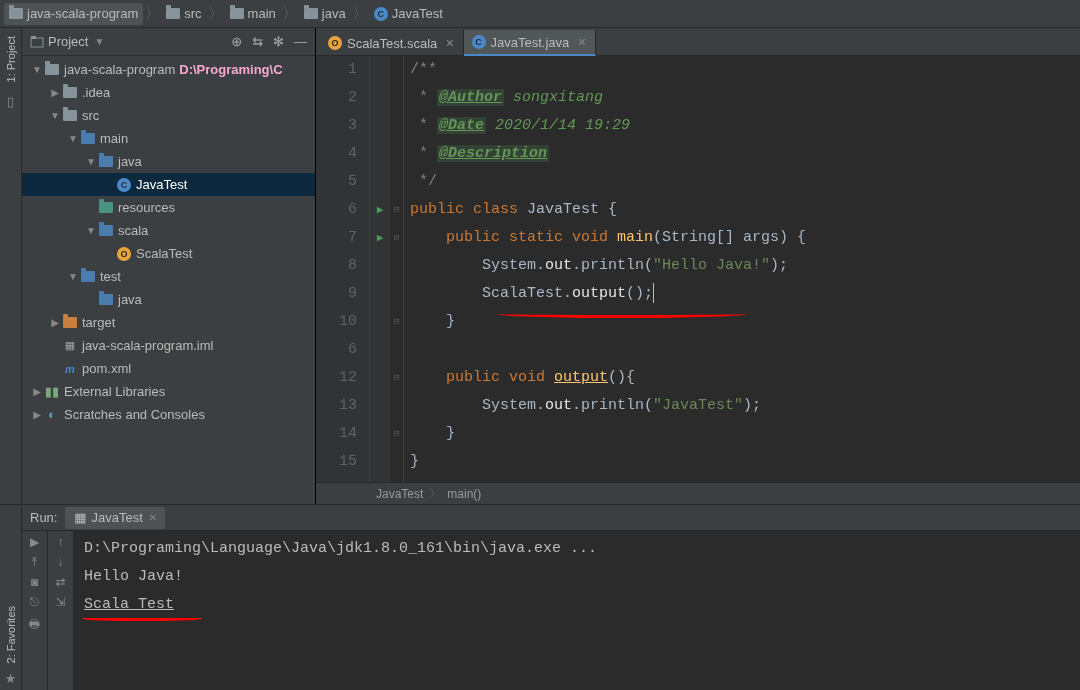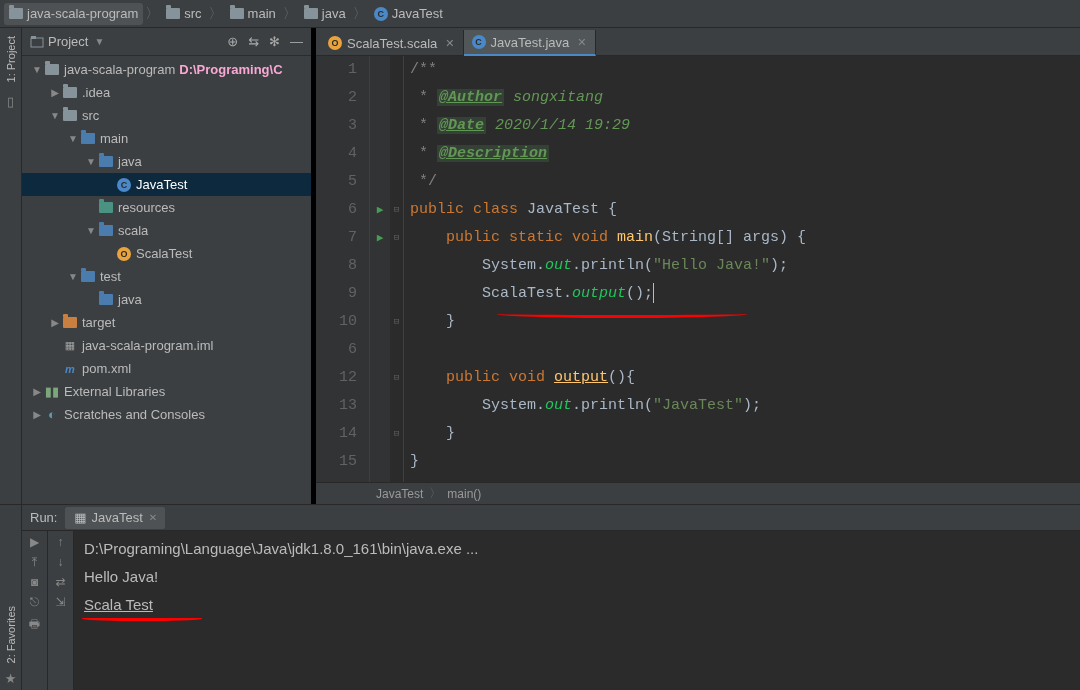--- a/index.html
+++ b/index.html
@@ -11,21 +11,21 @@
 .breadcrumb-item.first { background:#4e5254; border-radius:3px; }
 .bc-sep { color:#6a6a6a; padding:0 2px; font-size:14px; }
 .bc-icon { width:14px; height:14px; margin-right:4px; display:inline-flex; align-items:center; justify-content:center; }
 
 
 .main-area { display:flex; height:476px; }
 .left-strip { width:22px; background:#3c3f41; border-right:1px solid #282828; display:flex; flex-direction:column; align-items:center; padding-top:4px; }
 .vertical-text { writing-mode:vertical-lr; transform:rotate(180deg); font-size:11px; color:#bbbbbb; padding:4px 0; }
 
 
-.project-panel { width:294px; background:#3c3f41; border-right:5px solid #000000; display:flex; flex-direction:column; }
+.project-panel { width:294px; background:#3c3f41; border-right:1px solid #000000; display:flex; flex-direction:column; }
 .panel-header { display:flex; align-items:center; height:28px; padding:0 8px; border-bottom:1px solid #2b2b2b; }
 .panel-header .title { flex:1; display:flex; align-items:center; }
 .panel-header .title svg { margin-right:4px; }
 .panel-header .dropdown { font-size:10px; margin-left:6px; color:#888; }
 .toolbar-icons { display:flex; gap:10px; }
 .toolbar-icons span { cursor:pointer; color:#aaa; font-size:13px; }
 
 .tree { flex:1; overflow:auto; padding-top:2px; }
 .tree-row { display:flex; align-items:center; height:23px; padding-right:4px; cursor:pointer; white-space:nowrap; }
 .tree-row.selected { background:#0d293e; }
@@ -53,21 +53,21 @@
 .fold-col { width:14px; background:#2b2b2b; border-right:1px solid #404040; }
 .fold-col .fc { height:28px; display:flex; align-items:center; justify-content:center; color:#606366; font-size:9px; }
 .code { flex:1; padding-left:6px; position:relative; }
 .code .line { height:28px; white-space:pre; }
 .kw { color:#cc7832; }
 .com { color:#808080; }
 .doctag { color:#629755; font-style:italic; font-weight:bold; background:#344135; padding:0 2px; text-decoration:underline; text-decoration-color:#629755; }
 .docval { color:#629755; font-style:italic; text-decoration-style:wavy; text-decoration-color:#6c9b5e; }
 .cls { color:#a9b7c6; }
 .str { color:#6a8759; }
-.fld { color:#22c55e; font-style:italic; }
+.fld { color:#e5e5e5; }
 .mth { color:#ffc66d; }
 .mthu { color:#ffc66d; text-decoration:underline; }
 .txt { color:#a9b7c6; }
 .cursor { display:inline-block; width:1px; height:20px; background:#bbb; vertical-align:middle; }
 
 .red-stroke { position:absolute; border-bottom:3px solid #ff0000; border-radius:50%; }
 .red1 { top:254px; left:93px; width:250px; height:8px; }
 
 .breadcrumb-bottom { height:22px; background:#3c3f41; border-top:1px solid #282828; display:flex; align-items:center; padding-left:60px; color:#999; font-size:12px; }
 .breadcrumb-bottom .sep { margin:0 6px; color:#666; }
@@ -79,21 +79,21 @@
 .run-body { flex:1; display:flex; flex-direction:column; }
 .run-header { height:26px; background:#3c3f41; display:flex; align-items:center; padding:0 8px; border-bottom:1px solid #282828; }
 .run-tab { display:flex; align-items:center; height:22px; padding:0 8px; background:#4e5254; margin-left:8px; border-radius:2px; }
 .run-tab .close { margin-left:6px; color:#888; font-size:10px; }
 .run-content { flex:1; display:flex; background:#2b2b2b; }
 .run-toolbar { width:26px; background:#3c3f41; border-right:1px solid #282828; display:flex; flex-direction:column; align-items:center; padding-top:4px; gap:6px; }
 .run-toolbar2 { width:26px; background:#3c3f41; border-right:1px solid #282828; display:flex; flex-direction:column; align-items:center; padding-top:4px; gap:6px; }
 .run-toolbar span, .run-toolbar2 span { color:#888; font-size:12px; }
 .run-tri-btn { color:#499c54; font-size:12px; }
 
-.console { flex:1; font-family:Liberation Sans, sans-serif; font-size:15px; line-height:28px; color:#bbbbbb; padding:4px 10px; position:relative; }
+.console { flex:1; font-family:Liberation Mono, monospace; font-size:15px; line-height:28px; color:#bbbbbb; padding:4px 10px; position:relative; }
 .console .cline { height:28px; white-space:pre; }
 .red-stroke2 { position:absolute; top:84px; left:8px; width:120px; height:6px; border-bottom:3px solid #ff0000; border-radius:40%; }
 .und { text-decoration:underline; }
 
 .folder-icon { width:14px; height:11px; background:#87939a; border-radius:1px; position:relative; }
 .folder-icon::before { content:''; position:absolute; top:-3px; left:0; width:5px; height:3px; background:#87939a; border-radius:1px 1px 0 0; }
 .folder-blue { background:#4a7cae; }
 .folder-blue::before { background:#4a7cae; }
 .folder-orange { background:#c87f3f; }
 .folder-orange::before { background:#c87f3f; }

